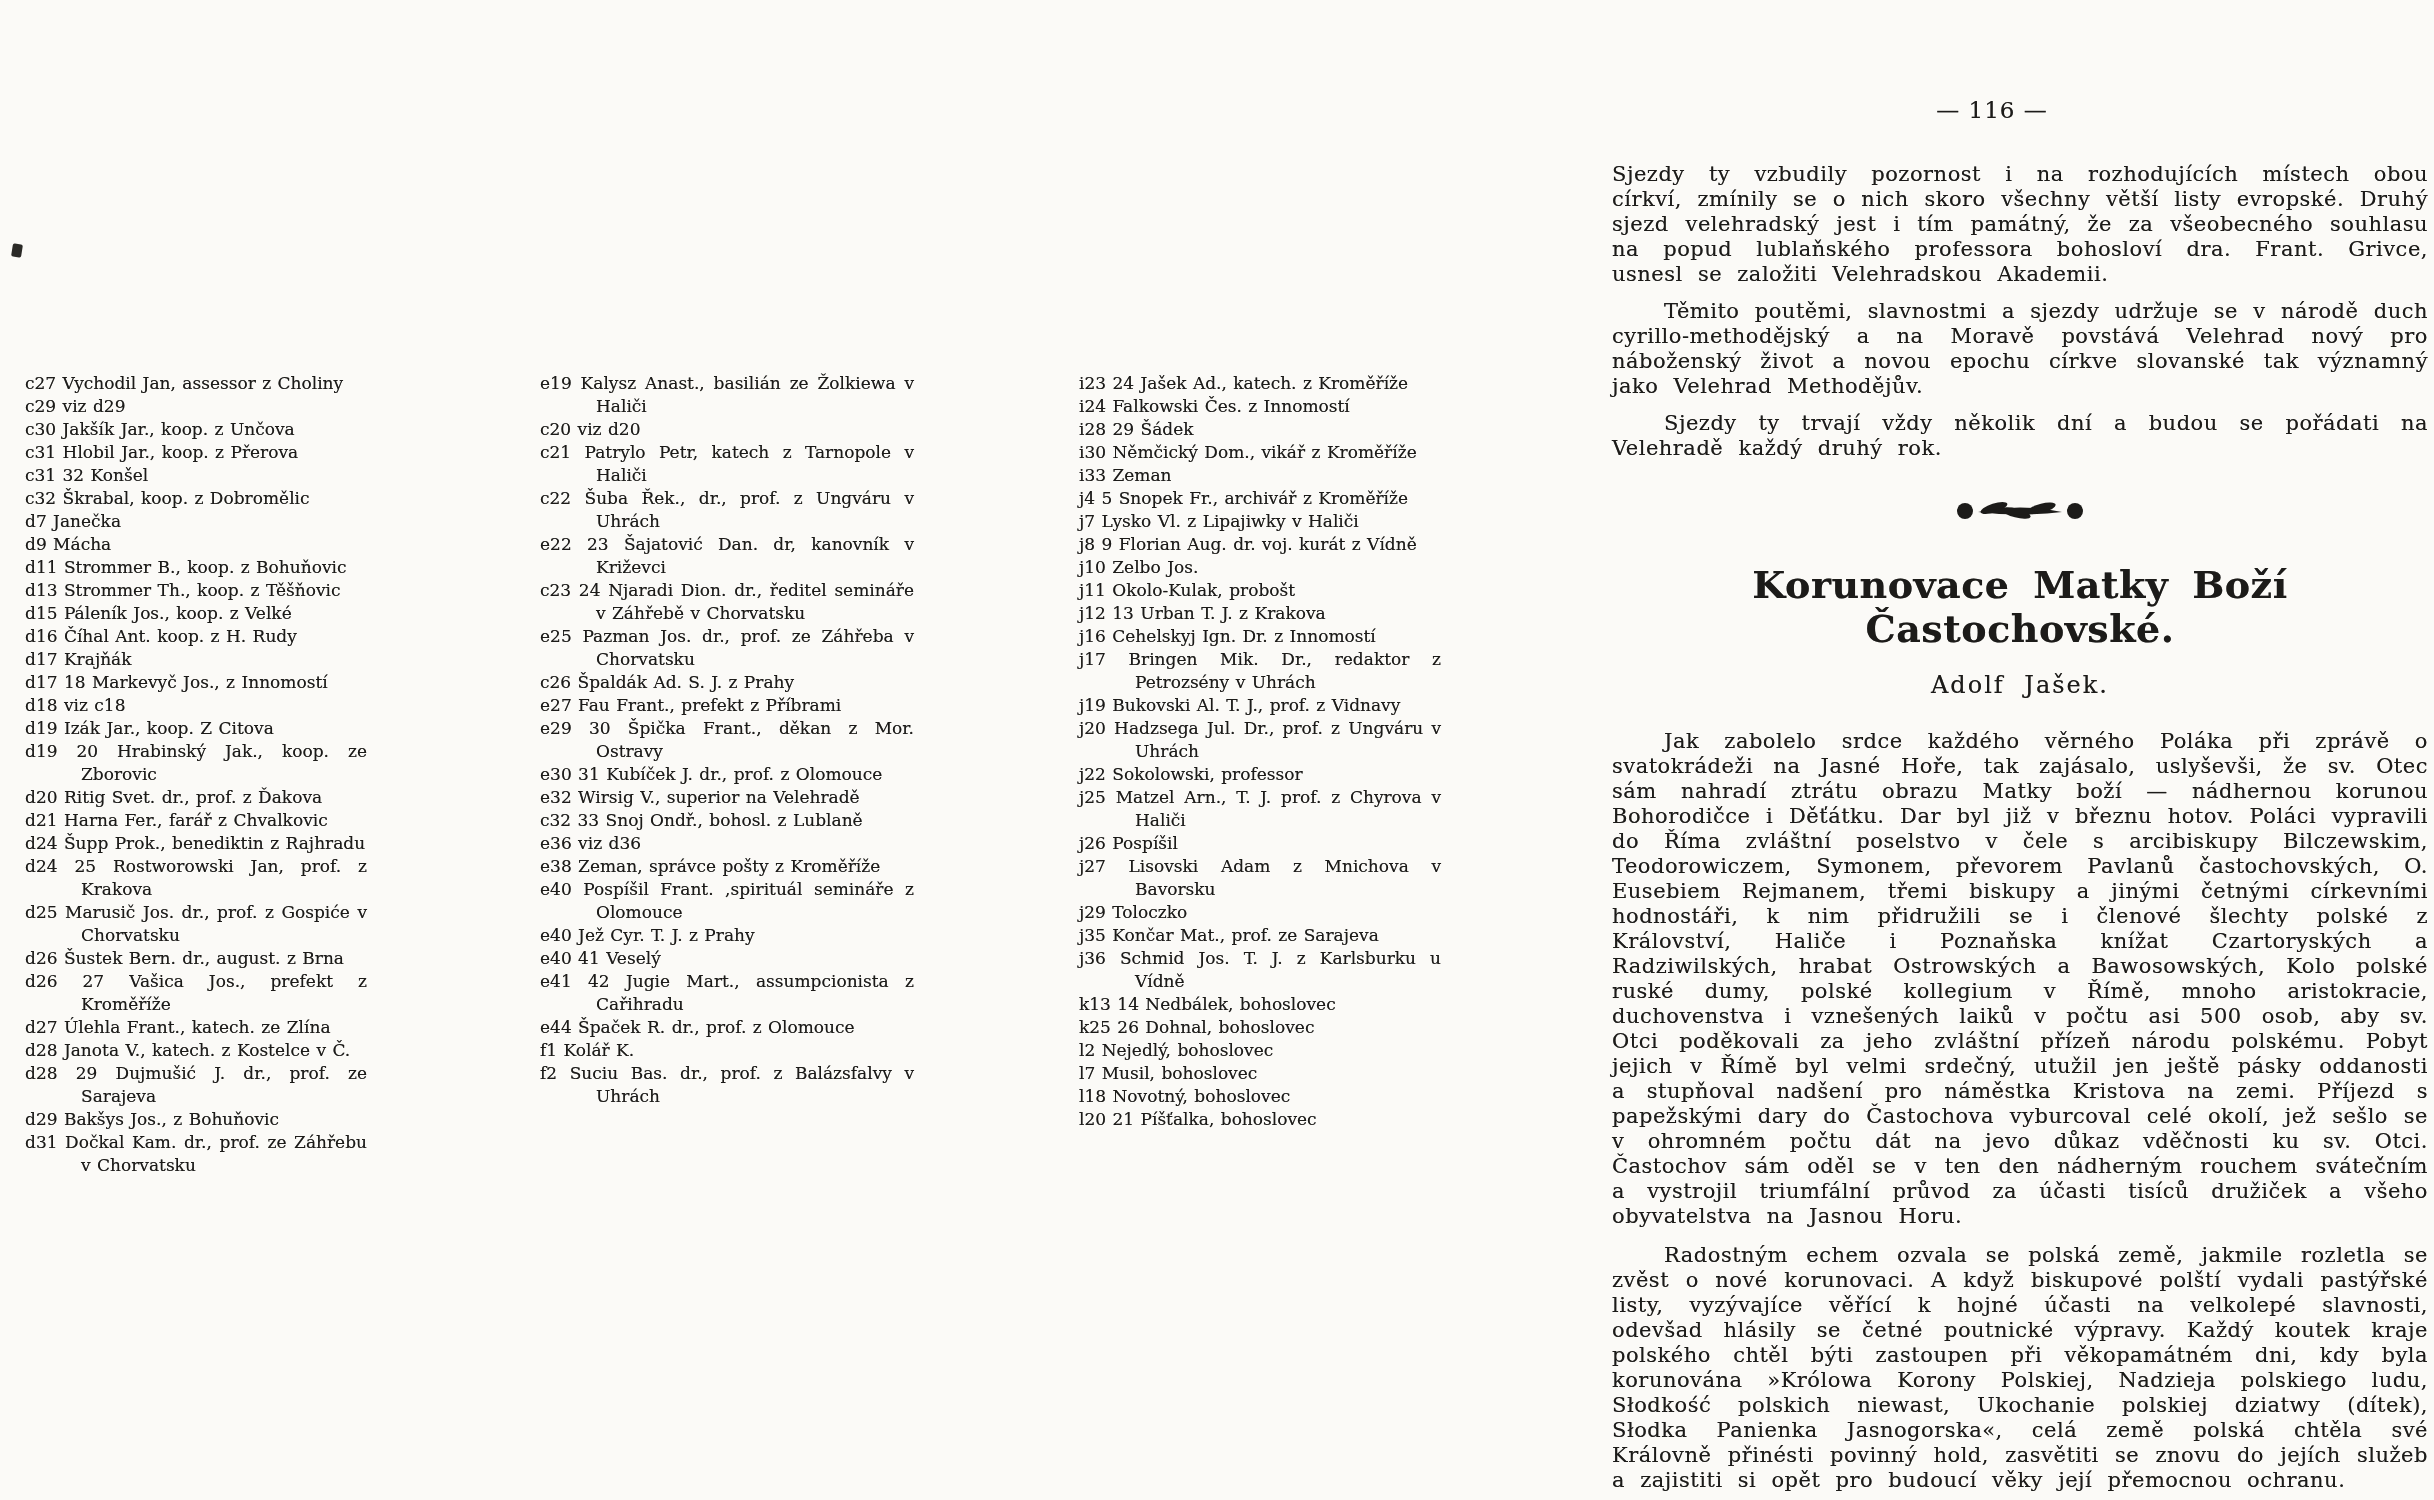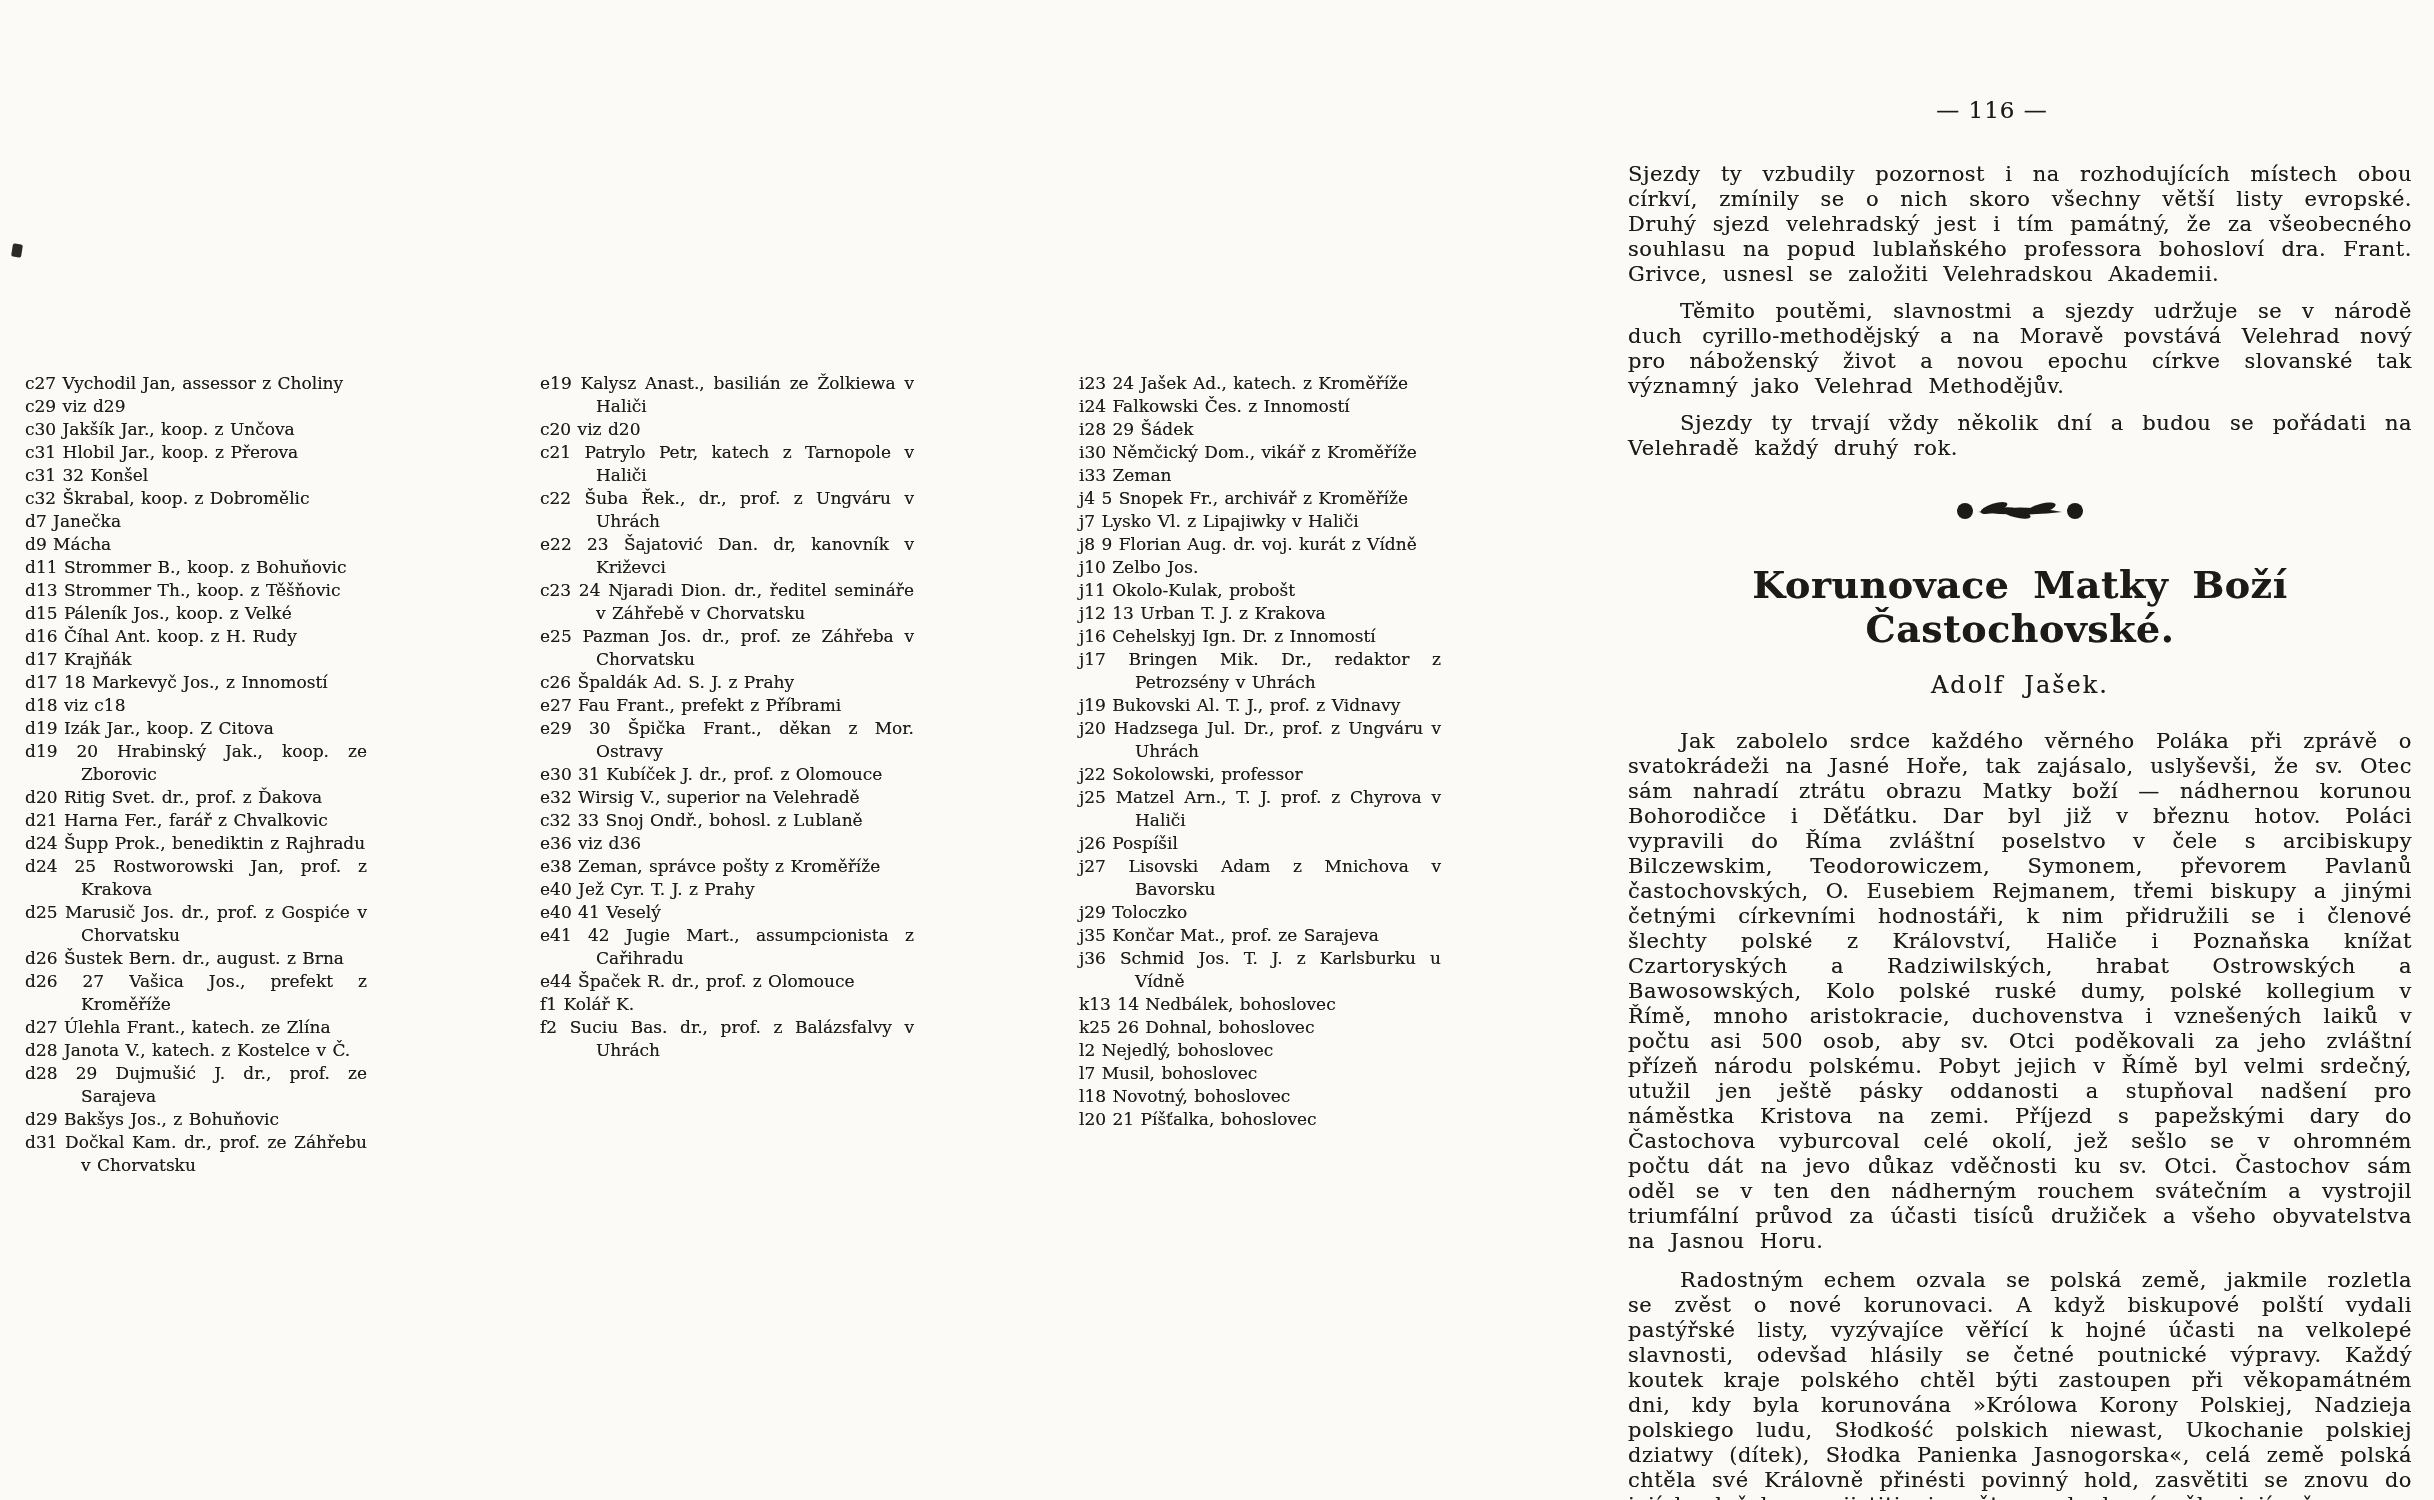--- a/index.html
+++ b/index.html
@@ -14,21 +14,21 @@
   }
   
   .idx{position:absolute;top:372px;font-size:17px;line-height:23px;text-align:justify;word-spacing:1px;}
   .idx-1{left:25px;width:342px;}
   .idx-2{left:540px;width:374px;}
   .idx-3{left:1079px;width:362px;}
   .entry{padding-left:56px;text-indent:-56px;margin:0;}
   
   .prose{position:absolute;left:1612px;top:96px;width:816px;}
   .page-number{font-size:23px;line-height:28px;letter-spacing:1px;text-align:center;transform:translateX(-28px);margin:0 0 38px;}
-  .para{font-size:21px;line-height:25px;text-align:justify;word-spacing:8px;letter-spacing:.5px;text-indent:52px;margin:0 16px 12px;}
+  .para{font-size:21px;line-height:25px;text-align:justify;word-spacing:8px;letter-spacing:.5px;text-indent:52px;margin:0 0 12px;}
   .cont .para:first-child{text-indent:0;}
   .cont .para:last-child{margin-bottom:0;}
   .ornament{height:30px;margin:36px 0 0;text-align:center;}
   .title{font-size:38px;line-height:44px;font-weight:700;text-align:center;word-spacing:10px;letter-spacing:.5px;margin:36px 0 0;}
   .author{font-size:24px;line-height:28px;text-align:center;letter-spacing:2px;word-spacing:10px;margin:20px 0 0;}
   .body{margin-top:30px;}
   .body .para{margin-bottom:14px;}
   
   .speck{position:absolute;left:12px;top:244px;width:10px;height:13px;background:#2b2a27;border-radius:2px;transform:rotate(9deg);}
 </style>
@@ -80,20 +80,21 @@
       <div class="entry">c23 24 Njaradi Dion. dr., ředitel semináře v Záhřebě v Chorvatsku</div>
       <div class="entry">e25 Pazman Jos. dr., prof. ze Záhřeba v Chorvatsku</div>
       <div class="entry">c26 Špaldák Ad. S. J. z Prahy</div>
       <div class="entry">e27 Fau Frant., prefekt z Příbrami</div>
       <div class="entry">e29 30 Špička Frant., děkan z Mor. Ostravy</div>
       <div class="entry">e30 31 Kubíček J. dr., prof. z Olomouce</div>
       <div class="entry">e32 Wirsig V., superior na Velehradě</div>
       <div class="entry">c32 33 Snoj Ondř., bohosl. z Lublaně</div>
       <div class="entry">e36 viz d36</div>
       <div class="entry">e38 Zeman, správce pošty z Kroměříže</div>
+      <div class="entry">e40 Pospíšil Frant. ,spirituál semináře z Olomouce</div>
       <div class="entry">e40 Jež Cyr. T. J. z Prahy</div>
       <div class="entry">e40 41 Veselý</div>
       <div class="entry">e41 42 Jugie Mart., assumpcionista z Cařihradu</div>
       <div class="entry">e44 Špaček R. dr., prof. z Olomouce</div>
       <div class="entry">f1 Kolář K.</div>
       <div class="entry">f2 Suciu Bas. dr., prof. z Balázsfalvy v Uhrách</div>
     </div>
 
   <div class="idx idx-3">
       <div class="entry">i23 24 Jašek Ad., katech. z Kroměříže</div>

